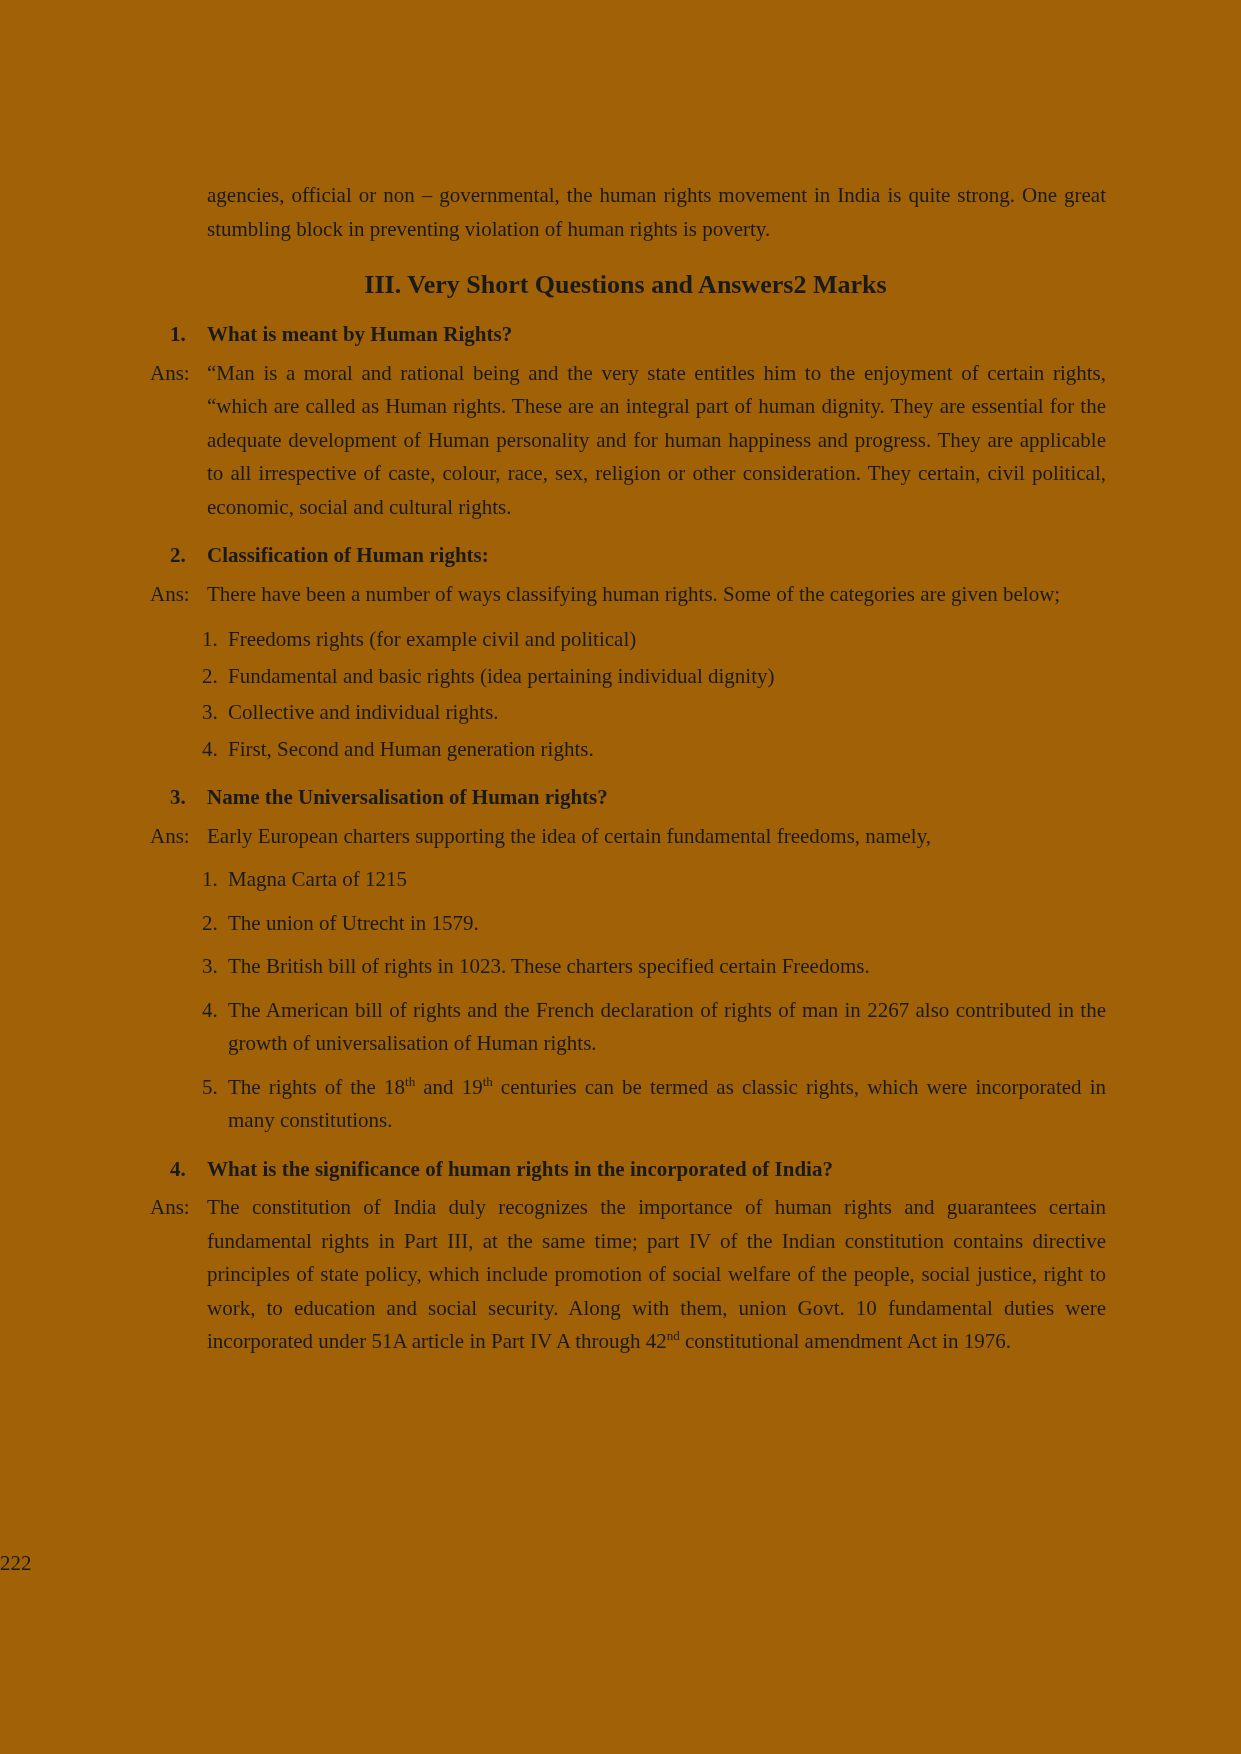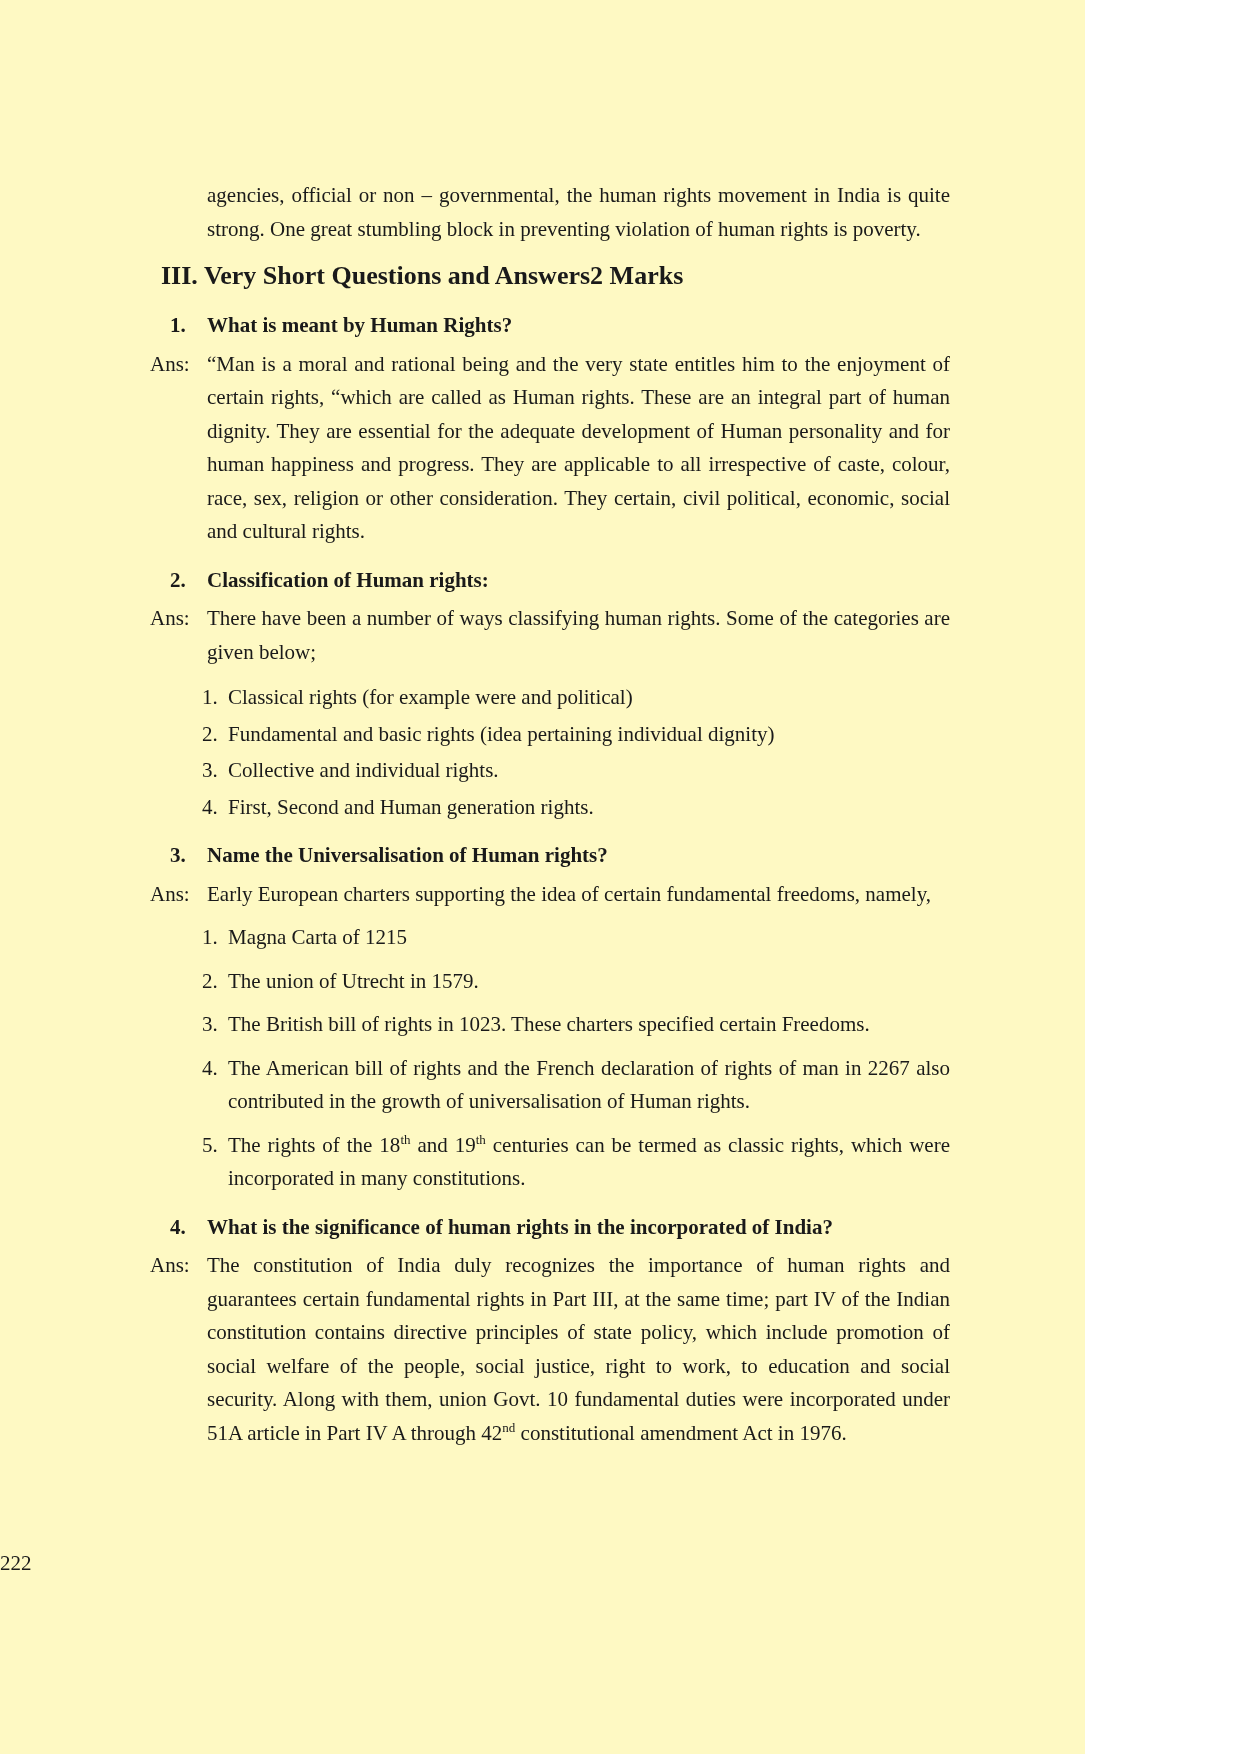--- a/index.html
+++ b/index.html
@@ -1,37 +1,37 @@
 <!DOCTYPE html>
 <html><head>
 <meta charset="utf-8">
 <style>
   html, body { margin: 0; padding: 0; background: #ffffff; }
   .page {
     position: relative;
-    width: 1085px;
+    width: 1241px;
     height: 1754px;
-    background: #fef9c3;
+    background: #a16207;
     color: #1a1a1a;
     font-family: "Liberation Serif", "DejaVu Serif", serif;
     font-size: 21px;
     line-height: 33.5px;
     box-sizing: border-box;
     padding: 179px 135px 0 150px;
     overflow: hidden;
   }
   .intro {
     margin: 0 0 0 57px;
     text-align: justify;
   }
   .section-header {
     display: flex;
-    justify-content: flex-start;
+    justify-content: center;
     align-items: baseline;
-    margin: 12px 16px 0 11px;
+    margin: 21px 16px 0 11px;
     font-weight: bold;
     font-size: 26px;
     line-height: 36px;
   }
   .qa { margin-top: 0; }
   .q-row {
     display: flex;
     margin: 15px 0 0 20px;
     font-weight: bold;
   }
@@ -82,21 +82,21 @@
       <span class="q-num">2.</span>
       <span class="q-text">Classification of Human rights:</span>
     </div>
     <div class="ans-row">
       <span class="ans-label">Ans:</span>
       <p class="ans-body">There have been a number of ways classifying human rights. Some of the categories are given below;</p>
     </div>
     <div class="list">
       <div class="list-row">
         <span class="list-num">1.</span>
-        <span class="list-text">Classical rights (for example were and political)</span>
+        <span class="list-text">Freedoms rights (for example civil and political)</span>
       </div>
       <div class="list-row">
         <span class="list-num">2.</span>
         <span class="list-text">Fundamental and basic rights (idea pertaining individual dignity)</span>
       </div>
       <div class="list-row">
         <span class="list-num">3.</span>
         <span class="list-text">Collective and individual rights.</span>
       </div>
       <div class="list-row">

